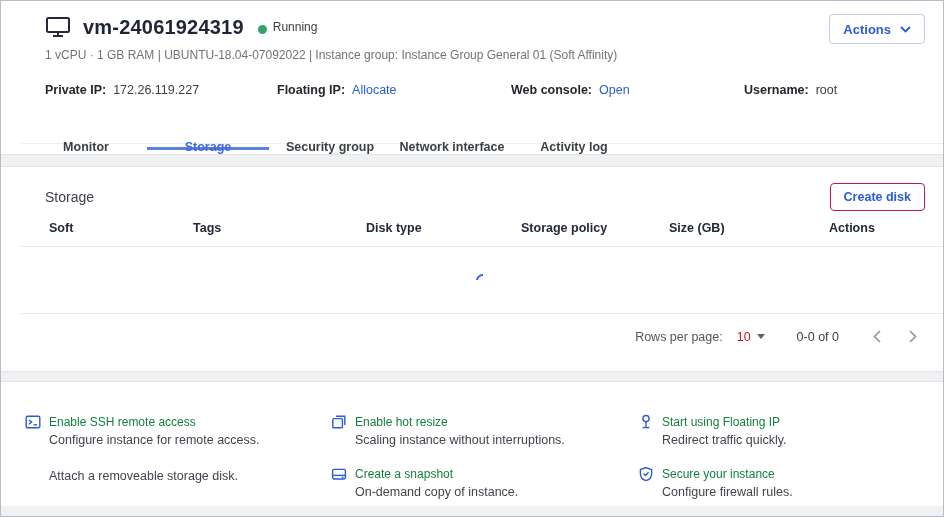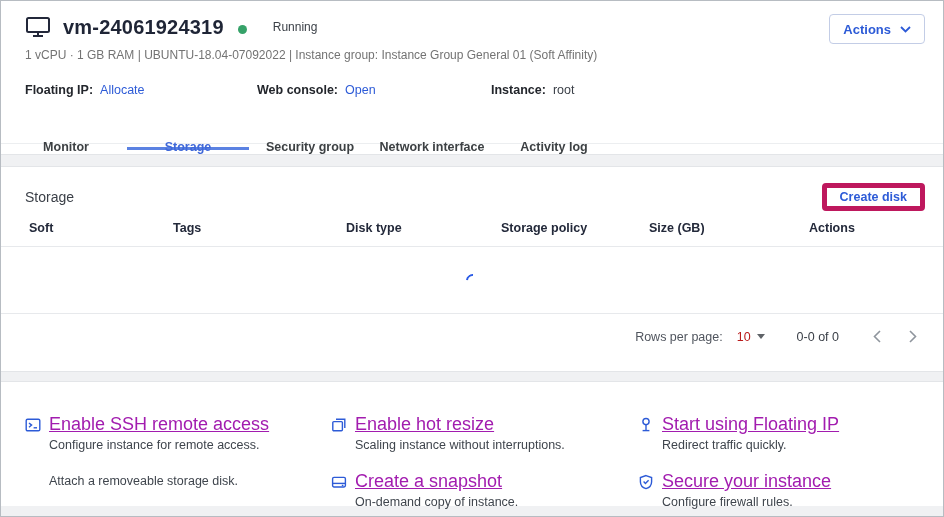--- a/index.html
+++ b/index.html
@@ -8,28 +8,28 @@
     font-family: "Liberation Sans", sans-serif;
     width: 944px; height: 517px;
     color: #2a2e35;
   }
   .window {
     width: 944px; height: 517px;
     border: 1px solid #b7bcc2;
     background: #f0f1f3;
     overflow: hidden;
   }
-  .card { background:#fff; position: relative; }
+  .card { background:#fff; position: relative; padding-left: 20px; }
 
   
   .header-card { height: 154px; border-bottom: 1px solid #e3e5e8; }
   .title-row { display:flex; align-items:center; padding: 14px 0 0 24px; }
   .monitor-icon { width:26px; height:24px; margin-right: 12px; color:#23283a; }
   .vm-name { font-size: 20px; font-weight: bold; color: #1f2536; letter-spacing: .2px; }
-  .status { display:flex; align-items:flex-end; margin-left: 14px; gap: 20px; }
+  .status { display:flex; align-items:flex-end; margin-left: 14px; }
   .status-dot { width:9px; height:9px; border-radius:50%; background:#36a269; margin-right:6px; }
   .status-text { font-size:12px; color:#3c4148; }
   .actions-btn {
     position:absolute; top:13px; right:18px;
     display:flex; align-items:center; gap:9px;
     height:30px; padding: 0 13px;
     border:1px solid #c3cde6; border-radius:4px; background:#fff;
     color:#2d5bd7; font-size:13px; font-weight:bold; cursor:pointer;
     font-family: "Liberation Sans", sans-serif;
   }
@@ -58,21 +58,21 @@
   .gap-1 { height: 11px; }
   .gap-2 { height: 9px; }
 
   
   .storage-card { height: 206px; border-top:1px solid #e3e5e8; border-bottom:1px solid #e3e5e8; }
   .storage-head { padding: 21px 24px 15px; }
   .storage-title { font-size:14px; color:#3a3f47; }
   .create-disk-btn {
     position:absolute; top:16px; right:18px;
     height:28px; padding:0 13px;
-    border:5px solid #be185d; border-radius:4px; background:#fff;
+    border:1px solid #be185d; border-radius:4px; background:#fff;
     color:#2d5bd7; font-size:12.5px; font-weight:bold; cursor:pointer;
     font-family:"Liberation Sans", sans-serif;
   }
   .table-head {
     display:grid; grid-template-columns: 144px 173px 155px 148px 160px auto;
     padding: 0 0 11px 28px; border-bottom:1px solid #e7e9ec;
     font-size:12.5px; font-weight:bold; color:#23293a;
   }
   .table-empty { height:66px; display:flex; align-items:center; justify-content:center; }
   .spinner {
@@ -94,21 +94,21 @@
 
   
   .help-card { height: 125px; border-top:1px solid #e3e5e8; padding: 15px 24px 0; }
   .help-title { font-size:13.5px; color:#26292e; }
   .help-grid {
     display:grid; grid-template-columns: 306px 307px auto; row-gap:19px;
     margin-top:17px;
   }
   .help-item .item-head { display:flex; align-items:center; gap:8px; }
   .help-item .item-head svg { color:#2d5bd7; flex:none; }
-  .item-label { font-size:18px; color:#a21caf; cursor:pointer;text-decoration:underline; }
+  .item-label { font-size:12px; color:#15803d; cursor:pointer; }
   .item-desc { font-size:12.5px; color:#3f454d; margin: 3px 0 0 24px; }
 </style>
 </head>
 <body>
 
 <div class="window">
 
   <div class="card header-card">
     <div class="title-row">
       <svg class="monitor-icon" viewBox="0 0 26 24" fill="none" stroke="currentColor" stroke-width="2">
@@ -125,29 +125,33 @@
         <span>Actions</span>
         <svg width="11" height="7" viewBox="0 0 11 7" fill="none" stroke="currentColor" stroke-width="1.8">
             <polyline points="1,1 5.5,5.5 10,1"></polyline>
           </svg>
       </button>
     </div>
     <div class="meta-row">1 vCPU · 1 GB RAM | UBUNTU-18.04-07092022 | Instance group: Instance Group General 01 (Soft Affinity)</div>
 
     <div class="info-grid">
       <div class="info-pair">
+        <span class="info-label">Private IP:</span>
+        <span class="info-value">172.26.119.227</span>
+      </div>
+      <div class="info-pair">
         <span class="info-label">Floating IP:</span>
         <a class="link">Allocate</a>
       </div>
       <div class="info-pair">
         <span class="info-label">Web console:</span>
         <a class="link">Open</a>
       </div>
       <div class="info-pair">
-        <span class="info-label">Instance:</span>
+        <span class="info-label">Username:</span>
         <span class="info-value">root</span>
       </div>
     </div>
 
     <div class="tabs">
       <div class="tab">Monitor</div>
       <div class="tab active">Storage</div>
       <div class="tab">Security group</div>
       <div class="tab">Network interface</div>
       <div class="tab">Activity log</div>

